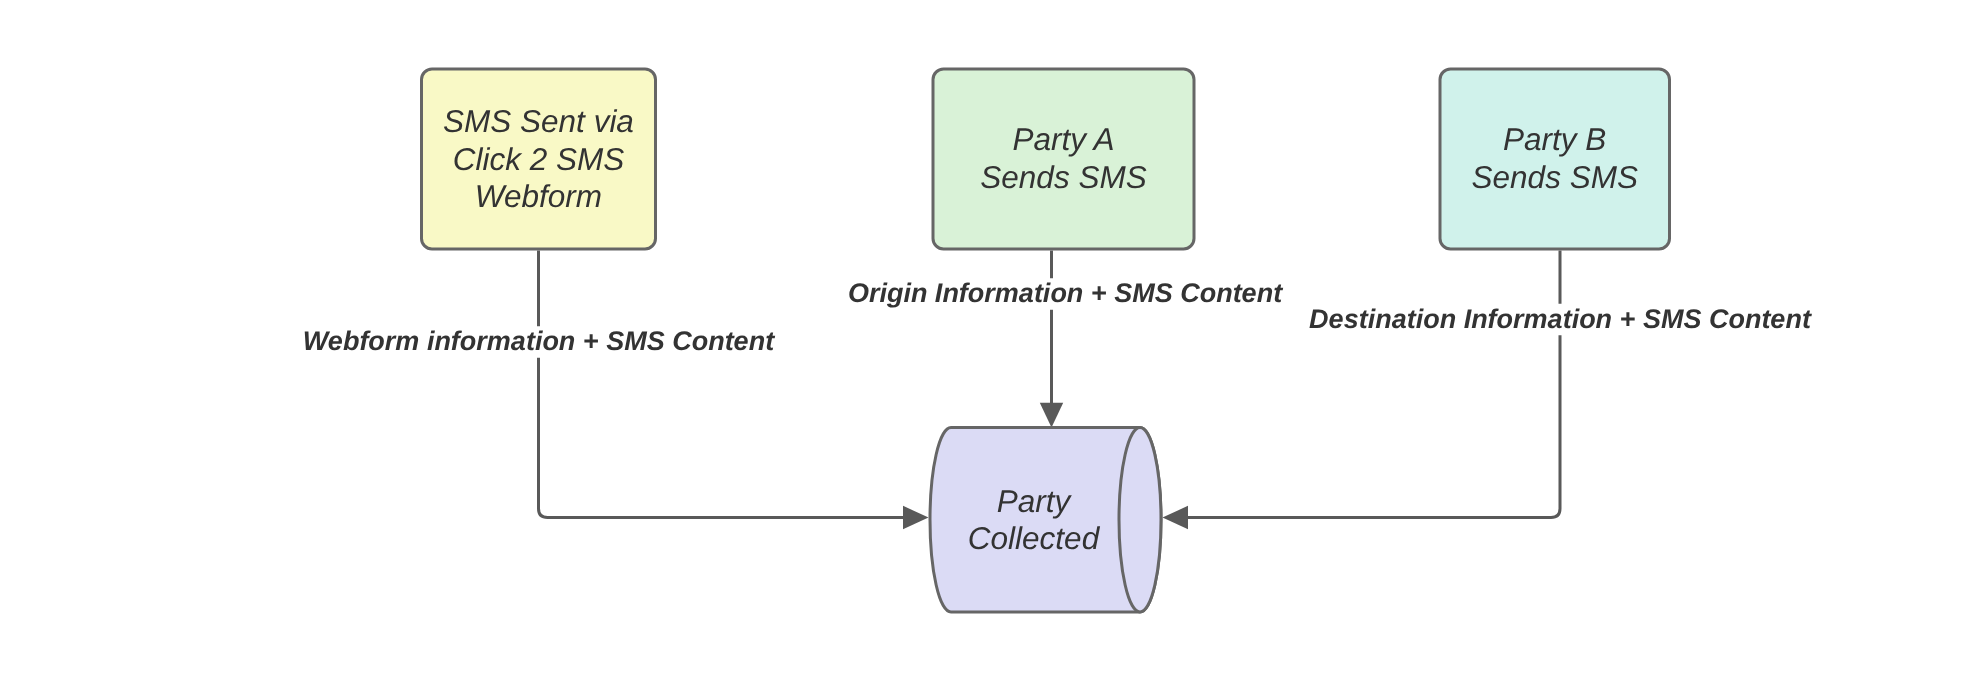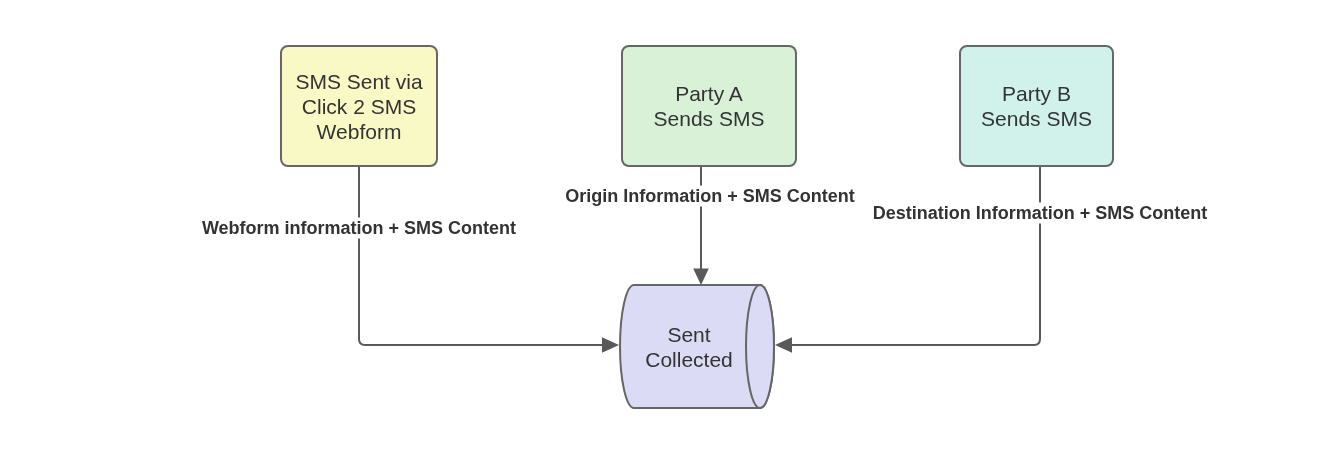--- a/index.html
+++ b/index.html
@@ -12,20 +12,21 @@
   body {
     background: #ffffff;
     font-family: "Liberation Sans", sans-serif;
   }
   .canvas {
     position: relative;
     width: 1322px;
     height: 460px;
     background: #ffffff;
     overflow: hidden;
+    font-style: italic;
   }
   .layer {
     position: absolute;
     inset: 0;
     width: 1322px;
     height: 460px;
   }
   .edge {
     fill: none;
     stroke: var(--edge-color);
@@ -116,21 +117,21 @@
     <span class="node-label">Party A
 Sends SMS</span>
   </div>
 
   <div class="node" style="left: 959px; top: 45px; width: 155px; background-color: rgb(208, 242, 235);">
     <span class="node-label">Party B
 Sends SMS</span>
   </div>
 
   <div class="cyl-label-box">
-    <span class="node-label">Sent
+    <span class="node-label">Party
 Collected</span>
   </div>
 
   <div class="edge-label" style="left:710px; top:196px;">Origin Information + SMS Content</div>
 
   <div class="edge-label" style="left:359px; top:228px;">Webform information + SMS Content</div>
 
   <div class="edge-label" style="left:1040px; top:213px;">Destination Information + SMS Content</div>
 
 </div>

